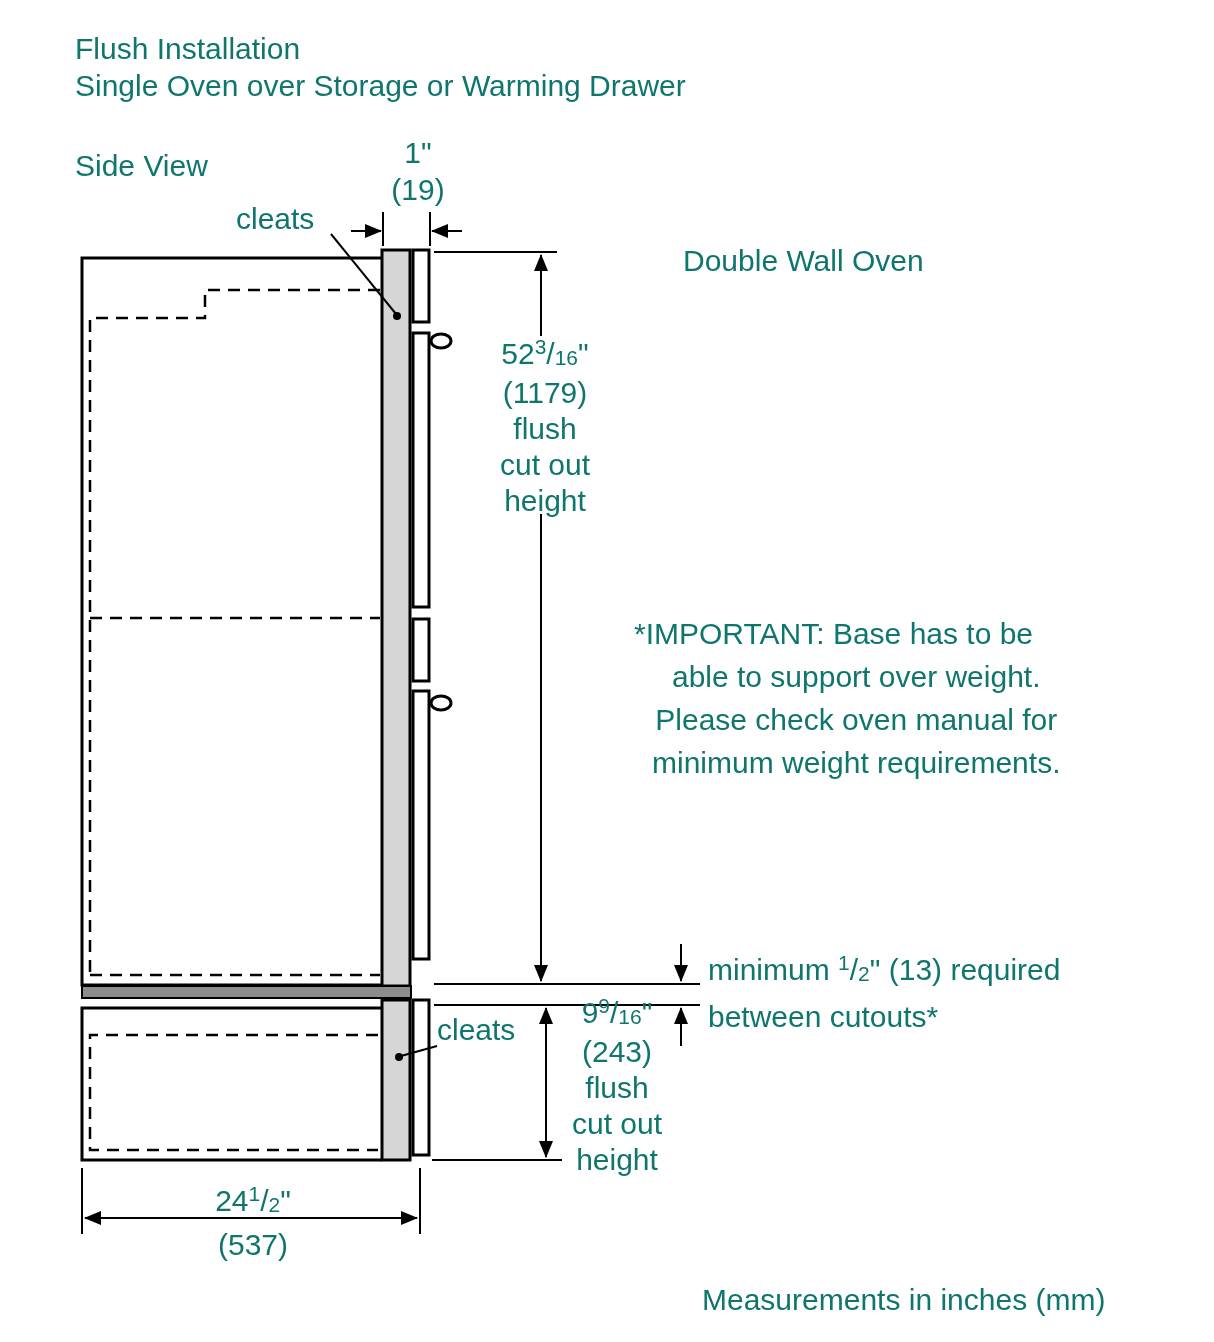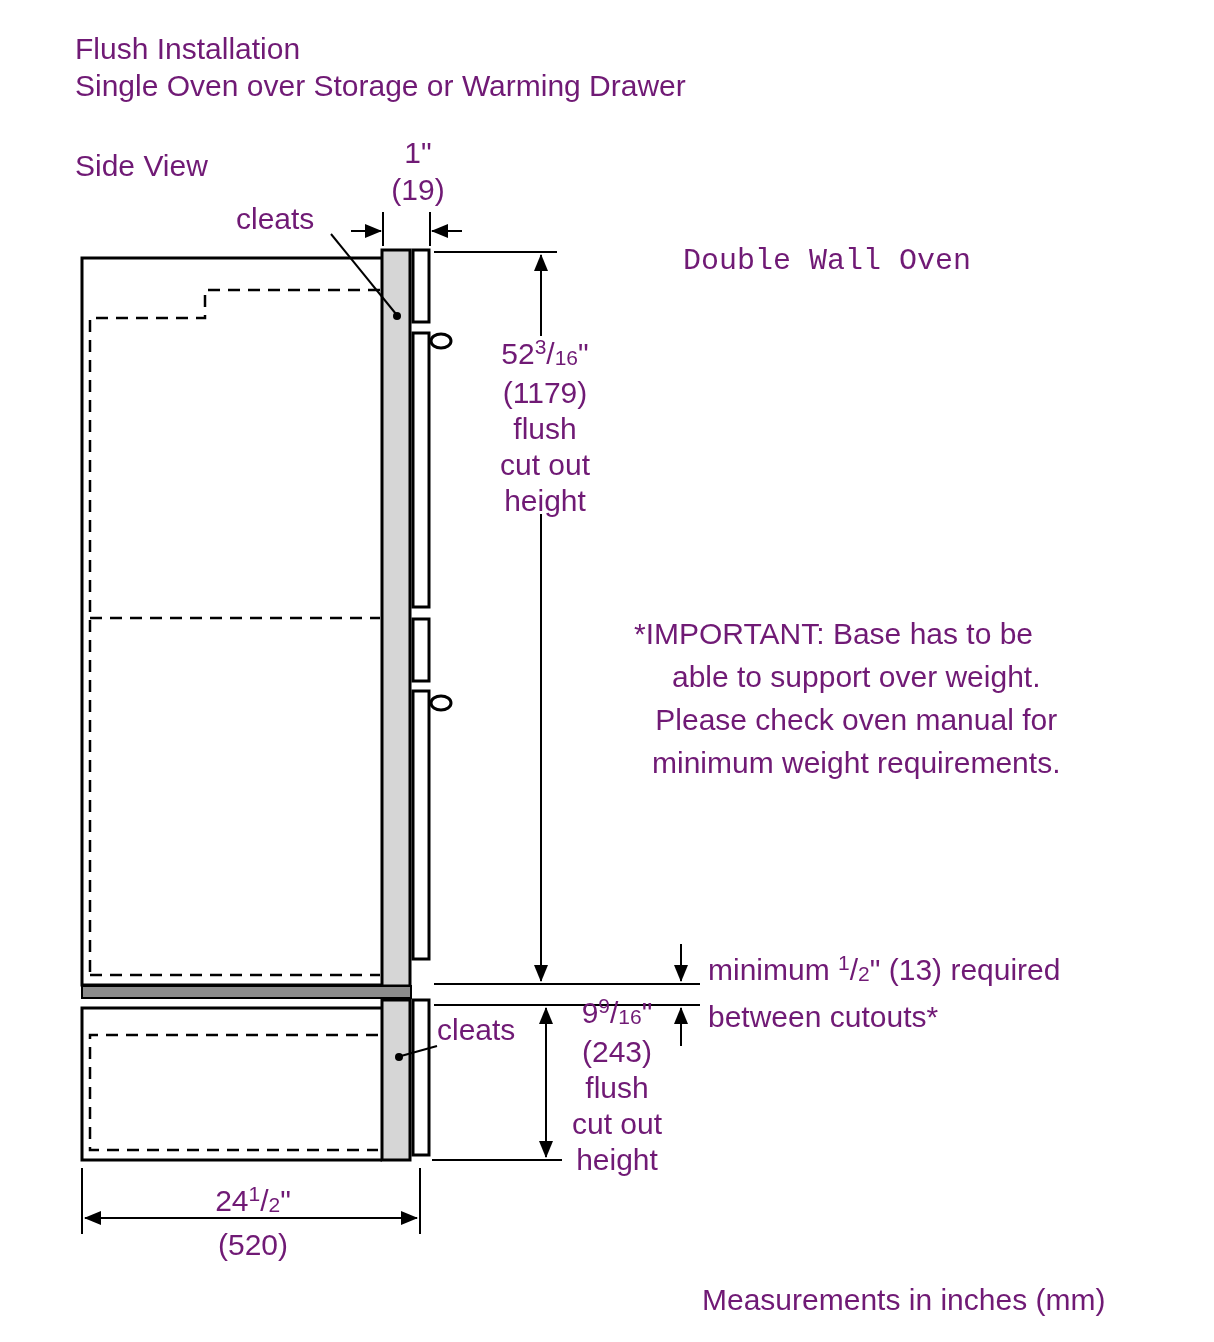--- a/index.html
+++ b/index.html
@@ -1,19 +1,19 @@
 <!DOCTYPE html>
 <html><head>
 <meta charset="utf-8">
 <style>
   html,body{margin:0;padding:0;background:#ffffff;}
   .page{
     position:relative;width:1214px;height:1342px;background:#ffffff;
     font-family:"Liberation Sans","DejaVu Sans",sans-serif;
-    color:#701a75;font-size:30px;line-height:1.2;overflow:hidden;
+    color:#0f766e;font-size:30px;line-height:1.2;overflow:hidden;
   }
   svg.drawing{position:absolute;left:0;top:0;}
   .txt{position:absolute;white-space:nowrap;}
   .center{text-align:center;}
   .lh37 div{line-height:37px;}
   .dim-block div{line-height:36px;}
   .note-block div{line-height:43px;}
   .indent{margin-left:18px;text-align:center;}
   .sup{font-size:21px;position:relative;top:-10px;}
   .sub{font-size:21px;position:relative;top:1px;}
@@ -96,21 +96,21 @@
 
   <div class="txt" style="left:75px;top:148px;">Side View</div>
 
   <div class="txt center lh37" style="left:368px;top:134px;width:100px;">
     <div>1"</div>
     <div>(19)</div>
   </div>
 
   <div class="txt" style="left:236px;top:201px;">cleats</div>
 
-  <div class="txt" style="left:683px;top:243px;font-family:Liberation Mono, monospace;">Double Wall Oven</div>
+  <div class="txt" style="left:683px;top:243px;">Double Wall Oven</div>
 
   <div class="txt center dim-block" style="left:455px;top:336px;width:180px;">
     <div>
       <span>52</span><span class="sup">3</span><span>/</span><span class="sub">16</span><span>"</span>
     </div>
     <div>(1179)</div>
     <div>flush</div>
     <div>cut out</div>
     <div>height</div>
   </div>
@@ -138,17 +138,17 @@
     <div>cut out</div>
     <div>height</div>
   </div>
 
   <div class="txt" style="left:437px;top:1012px;">cleats</div>
 
 
   <div class="txt center" style="left:168px;top:1183px;width:170px;">
     <span>24</span><span class="sup">1</span><span>/</span><span class="sub">2</span><span>"</span>
   </div>
-  <div class="txt center" style="left:168px;top:1227px;width:170px;">(520)</div>
+  <div class="txt center" style="left:168px;top:1227px;width:170px;">(537)</div>
 
   <div class="txt" style="left:702px;top:1282px;">Measurements in inches (mm)</div>
 
 </div>
 
 </body></html>

